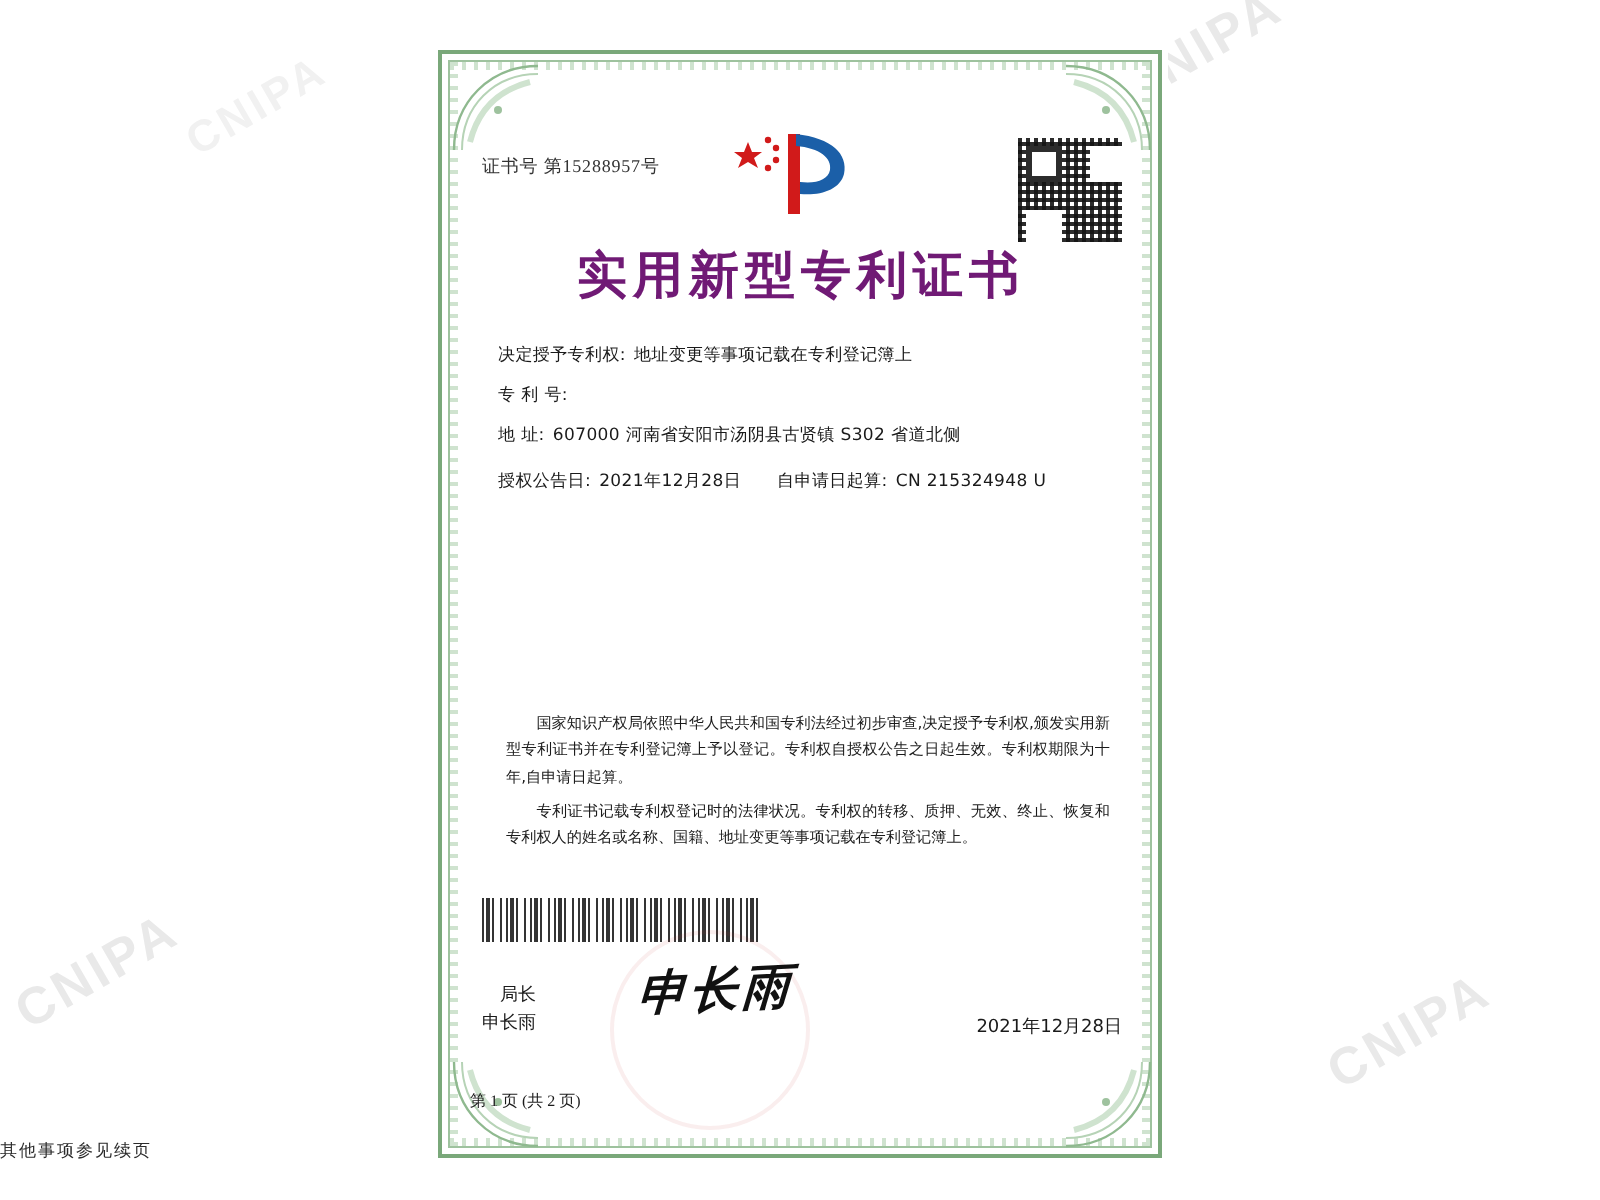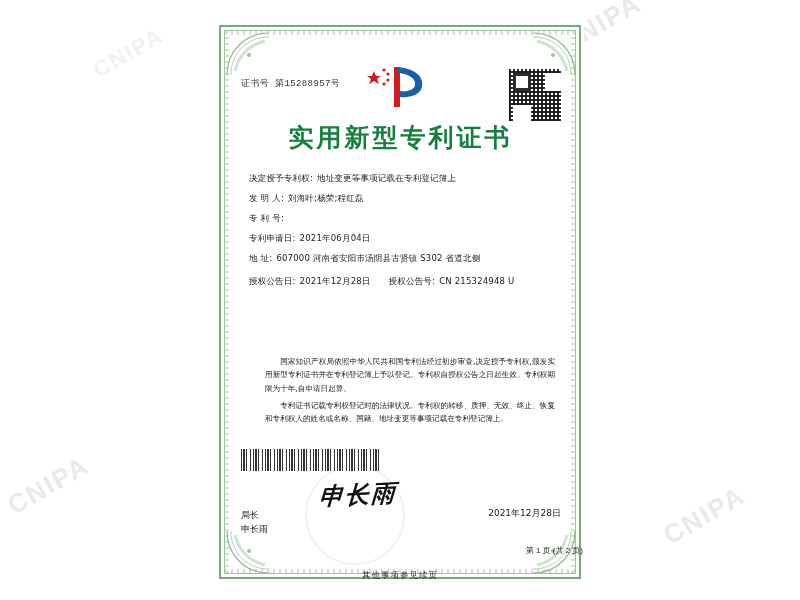--- a/index.html
+++ b/index.html
@@ -83,21 +83,21 @@
   .c-tr { right: 6px; top: 6px; transform: scaleX(-1); }
   .c-bl { left: 6px;  bottom: 6px; transform: scaleY(-1); }
   .c-br { right: 6px; bottom: 6px; transform: scale(-1,-1); }
 
   
   .cert-no {
     position: absolute;
     left: 22px; top: 52px;
     font-size: 9px;
     color: #333;
-    font-family: Liberation Mono, monospace;
+    font-family: Liberation Serif, serif;
     letter-spacing: 0.4px;
   }
   .qr {
     position: absolute;
     right: 22px; top: 44px;
     width: 52px; height: 52px;
     background-color: #ffffff;
     background-image:
       repeating-linear-gradient(0deg, #1b1b1b 0 2px, transparent 2px 4px),
       repeating-linear-gradient(90deg, #1b1b1b 0 2px, transparent 2px 4px);
@@ -121,21 +121,21 @@
     width: 74px; height: 52px;
   }
   .title {
     position: absolute;
     left: 0; right: 1px;
     top: 96px;
     text-align: center;
     font-size: 25px;
     font-weight: bold;
     letter-spacing: 3px;
-    color: #15803d;
+    color: #701a75;
     font-family: "DejaVu Sans", sans-serif;
   }
 
   
   .fields {
     position: absolute;
     left: 30px;
     top: 148px;
     width: 306px;
     font-size: 8.5px;
@@ -166,45 +166,46 @@
     position: absolute;
     left: 30px;
     top: 330px;
     width: 306px;
     font-size: 7.6px;
     line-height: 1.75;
     color: #1a1a1a;
     text-align: justify;
     font-family: "DejaVu Sans", sans-serif;
   }
-  .paras p { margin: 0 0 4px 16px; text-indent: 2em; }
+  .paras p { margin: 0 0 4px 4px; text-indent: 2em; }
 
   
   .barcode {
     position: absolute;
     left: 22px;
     top: 424px;
     width: 140px;
     height: 22px;
     background-color: #ffffff;
     background-image: repeating-linear-gradient(90deg,
       #111 0 1px, #fff 1px 2px, #111 2px 4px, #fff 4px 5px,
       #111 5px 6px, #fff 6px 9px, #111 9px 10px, #fff 10px 12px);
     opacity: 0.85;
   }
 
   
   .sig-label {
     position: absolute;
     left: 22px;
-    top: 484px;
+    top: 467px;
     font-size: 9px;
     line-height: 1.5;
     color: #1a1a1a;
     font-family: "DejaVu Sans", sans-serif;
+    text-align: right;
   }
   .signature {
     position: absolute;
     left: 100px;
     top: 454px;
     font-size: 24px;
     color: #111;
     font-family: "Liberation Serif", serif;
     font-style: italic;
     font-weight: bold;
@@ -226,30 +227,30 @@
     right: 22px;
     top: 482px;
     font-size: 9px;
     color: #1a1a1a;
     font-family: "DejaVu Sans", sans-serif;
   }
   .page-no {
     position: absolute;
     left: 16px; right: 0;
     top: 520px;
-    text-align: right;
+    text-align: left;
     font-size: 8px;
     color: #1a1a1a;
-    font-family: Liberation Sans, sans-serif;
+    font-family: Liberation Serif, serif;
   }
   .footer-note {
     position: absolute;
     left: 0; right: 0;
     top: 570px;
-    text-align: center;
+    text-align: left;
     font-size: 8.5px;
     color: #2a2a2a;
     font-family: "DejaVu Sans", sans-serif;
     letter-spacing: 1px;
   }
 </style>
 </head>
 <body>
 
 <div id="page">
@@ -307,41 +308,33 @@
     </svg>
 
     <div class="title">实用新型专利证书</div>
 
     <div class="fields">
       <div class="row">
         <span class="lbl">决定授予专利权:</span>
         <span class="val">地址变更等事项记载在专利登记簿上</span>
       </div>
       <div class="row">
-        <span class="lbl">发 明 人:</span>
-        <span class="val">刘海叶;杨荣;程红磊</span>
-      </div>
-      <div class="row">
         <span class="lbl">专 利 号:</span>
-      </div>
-      <div class="row">
-        <span class="lbl">专利申请日:</span>
-        <span class="val">2021年06月04日</span>
       </div>
       <div class="row">
         <span class="lbl">地      址:</span>
         <span class="val">607000 河南省安阳市汤阴县古贤镇 S302 省道北侧</span>
       </div>
       <div class="row row-inline" style="margin-top:12px;">
         <span class="sub">
           <span class="lbl">授权公告日:</span>
           <span class="val">2021年12月28日</span>
         </span>
         <span class="sub">
-          <span class="lbl">授权公告号:</span>
+          <span class="lbl">自申请日起算:</span>
           <span class="val">CN 215324948 U</span>
         </span>
       </div>
     </div>
 
     <div class="paras">
       <p>国家知识产权局依照中华人民共和国专利法经过初步审查,决定授予专利权,颁发实用新型专利证书并在专利登记簿上予以登记。专利权自授权公告之日起生效。专利权期限为十年,自申请日起算。</p>
       <p>专利证书记载专利权登记时的法律状况。专利权的转移、质押、无效、终止、恢复和专利权人的姓名或名称、国籍、地址变更等事项记载在专利登记簿上。</p>
     </div>
 

